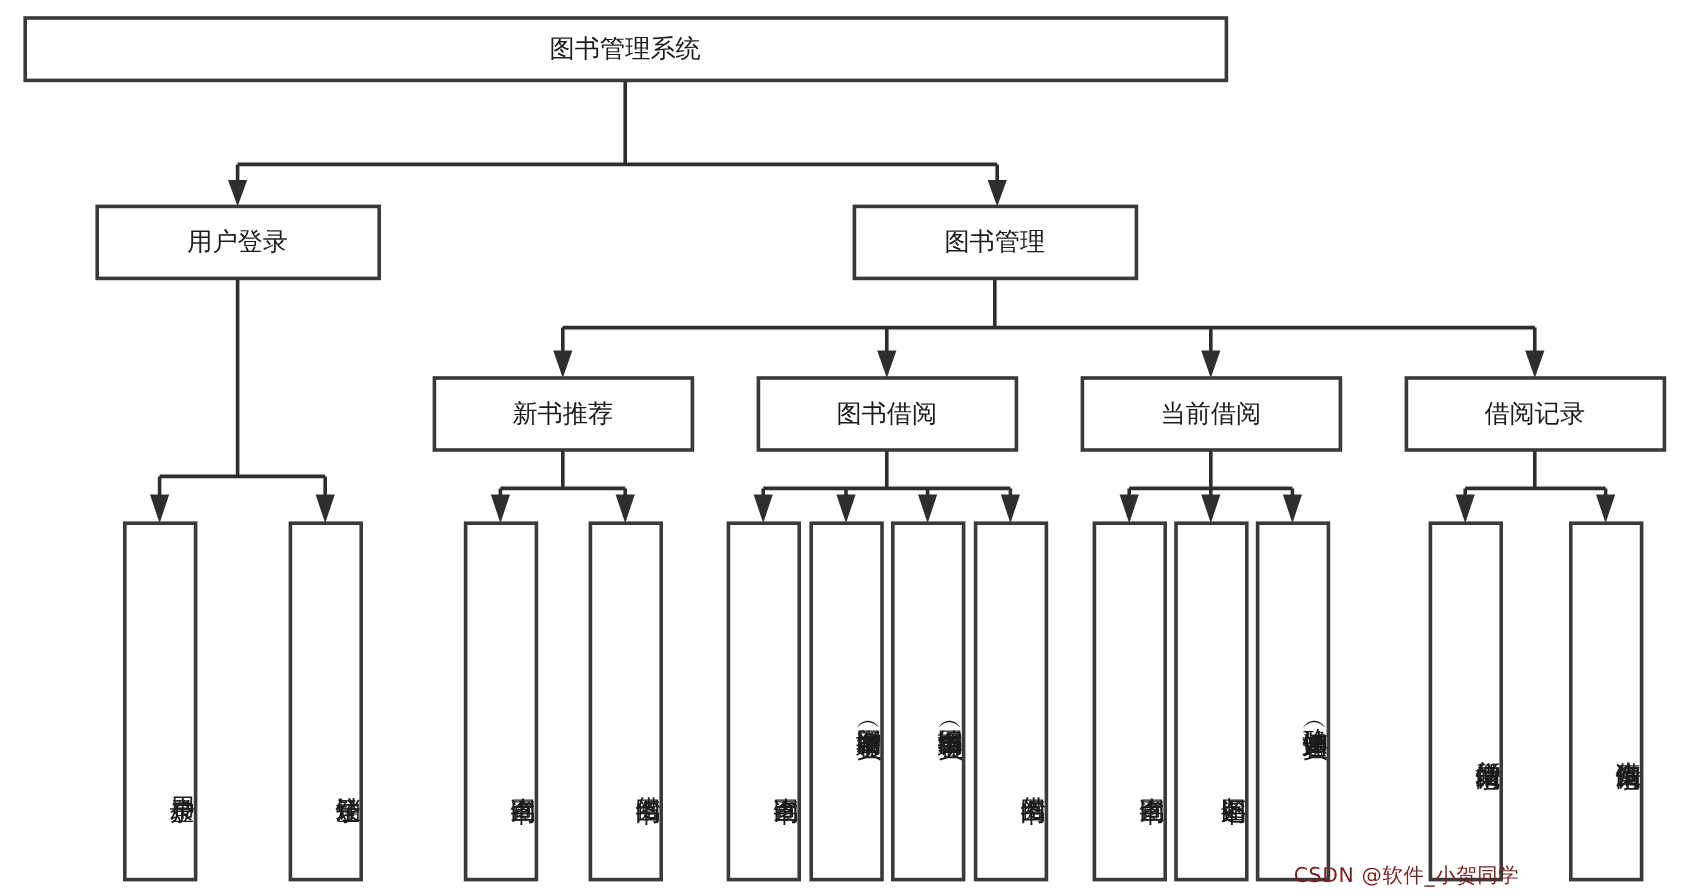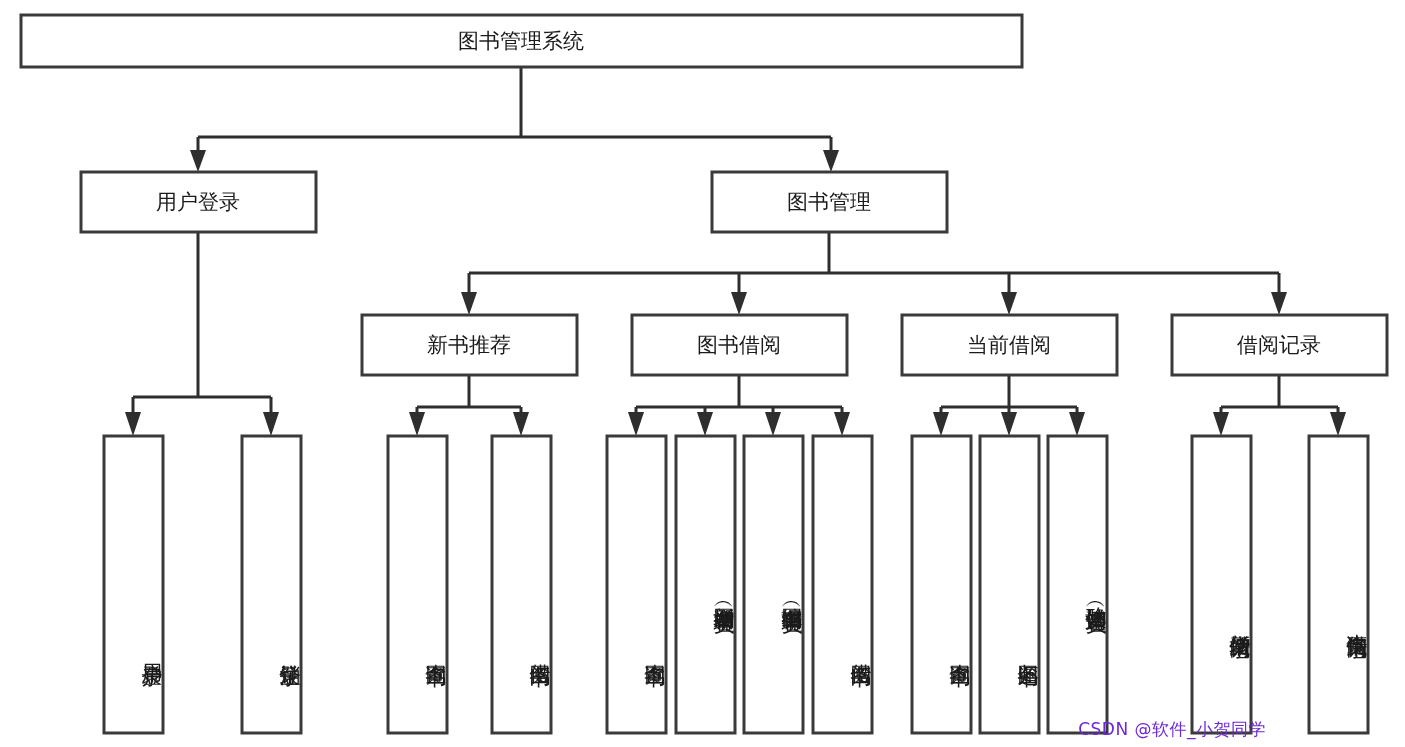--- a/index.html
+++ b/index.html
@@ -61,21 +61,21 @@
     align-items: flex-start;
     justify-content: center;
     pointer-events: none;
   }
   .watermark {
     position: absolute;
     right: 8px;
     bottom: 6px;
     font-family: "DejaVu Sans", "Liberation Sans", sans-serif;
     font-size: 17px;
-    color: #6d28d9;
+    color: #7f1d1d;
     letter-spacing: 0.5px;
     white-space: nowrap;
   }
 </style>
 </head>
 <body>
 
 <div id="diagram-root">
 
   <svg id="flow" viewBox="0 0 1405 747">

